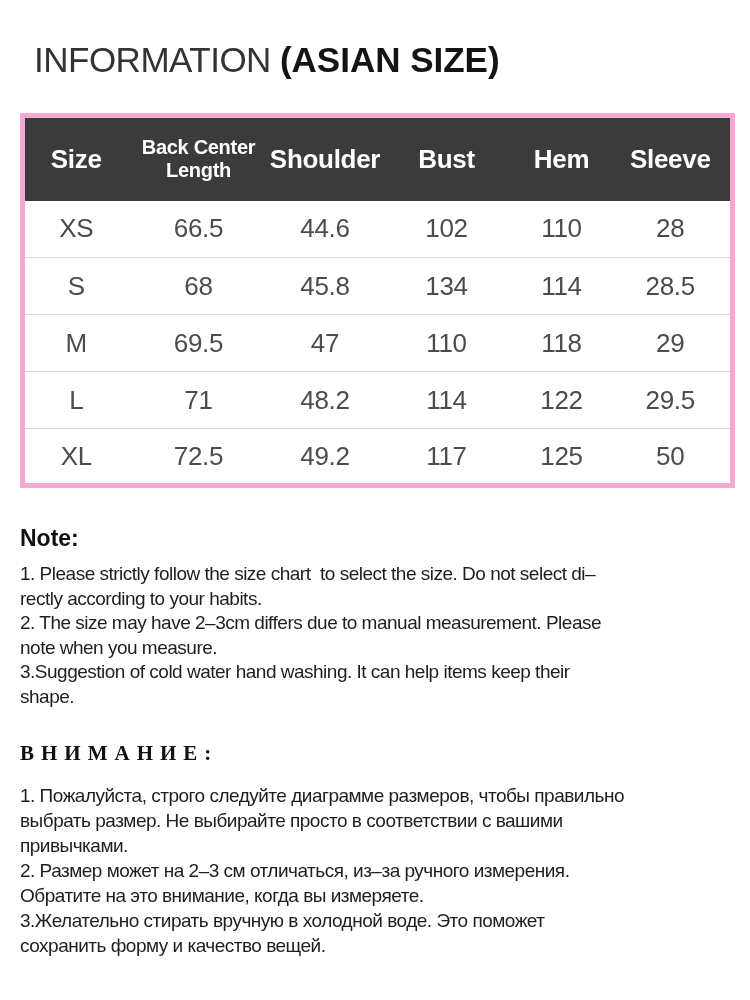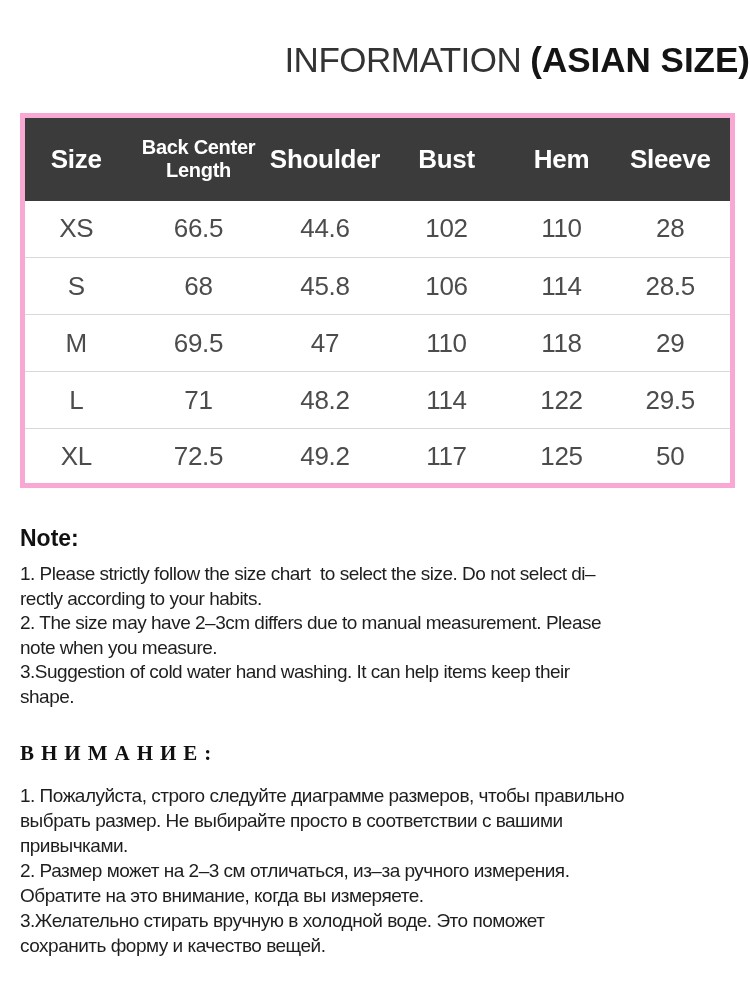--- a/index.html
+++ b/index.html
@@ -9,24 +9,25 @@
     height: 1000px;
     font-family: "Liberation Sans", "DejaVu Sans", sans-serif;
     color: #1c1c1c;
     overflow: hidden;
   }
   .page { width: 750px; height: 1000px; background: #ffffff; }
 
   
   .title {
     margin-top: 40px;
-    text-align: right;
+    text-align: left;
     font-size: 35px;
     letter-spacing: -0.5px;
     white-space: nowrap;
+    padding-left: 34px;
   }
   .title .t-regular { font-weight: 400; color: #333333; margin-right: 9px; }
   .title .t-bold { font-weight: 700; color: #141414; letter-spacing: 0; }
 
   
   table.size-table {
     width: 710px;
     margin: 33px 20px 0 20px;
     border-collapse: collapse;
     border: 5px solid #f9a8d4;
@@ -123,21 +124,21 @@
         <td>66.5</td>
         <td>44.6</td>
         <td>102</td>
         <td>110</td>
         <td>28</td>
       </tr>
       <tr>
         <td>S</td>
         <td>68</td>
         <td>45.8</td>
-        <td>106</td>
+        <td>134</td>
         <td>114</td>
         <td>28.5</td>
       </tr>
       <tr>
         <td>M</td>
         <td>69.5</td>
         <td>47</td>
         <td>110</td>
         <td>118</td>
         <td>29</td>

